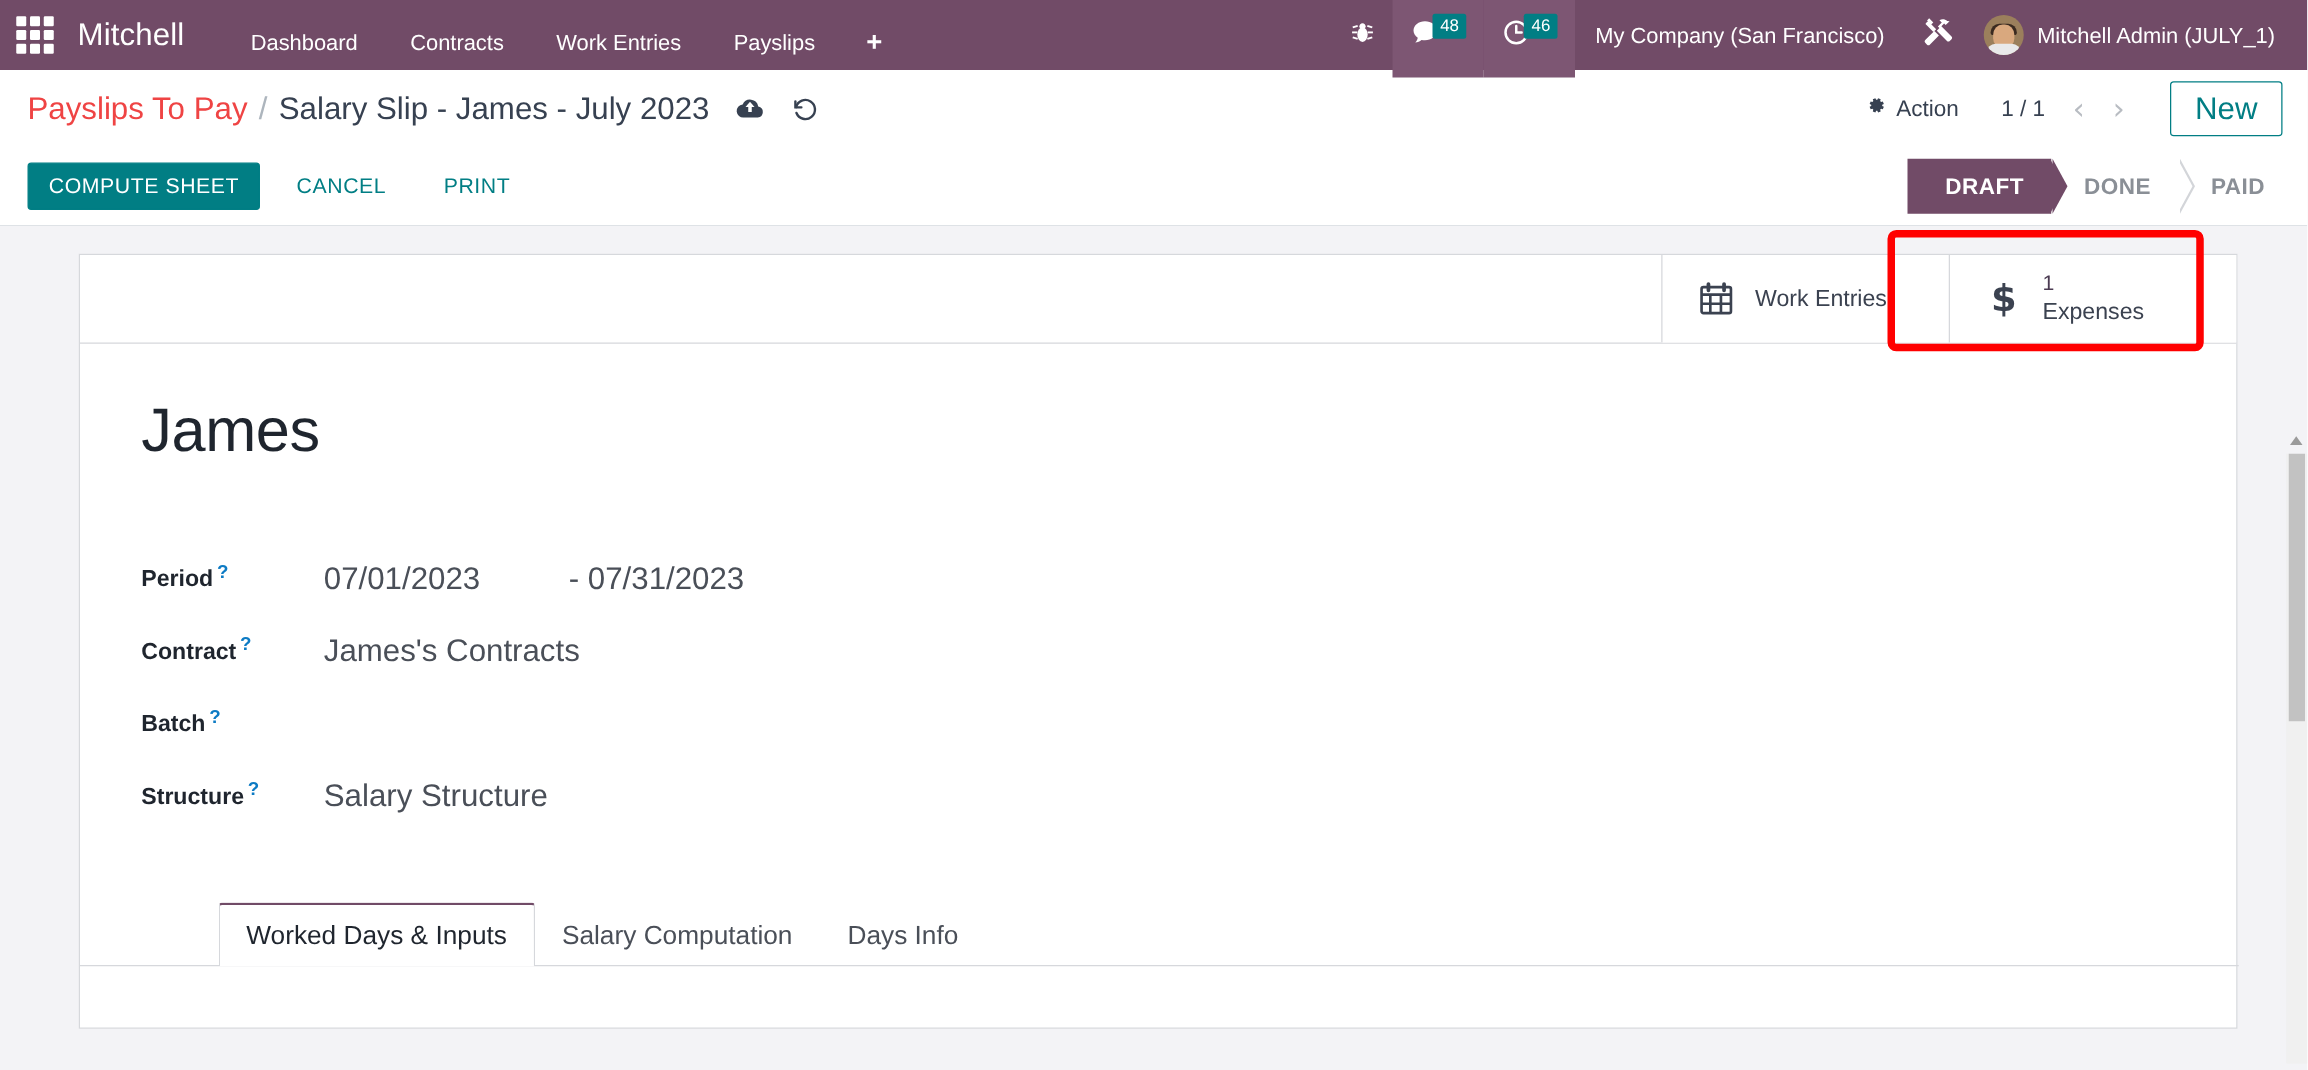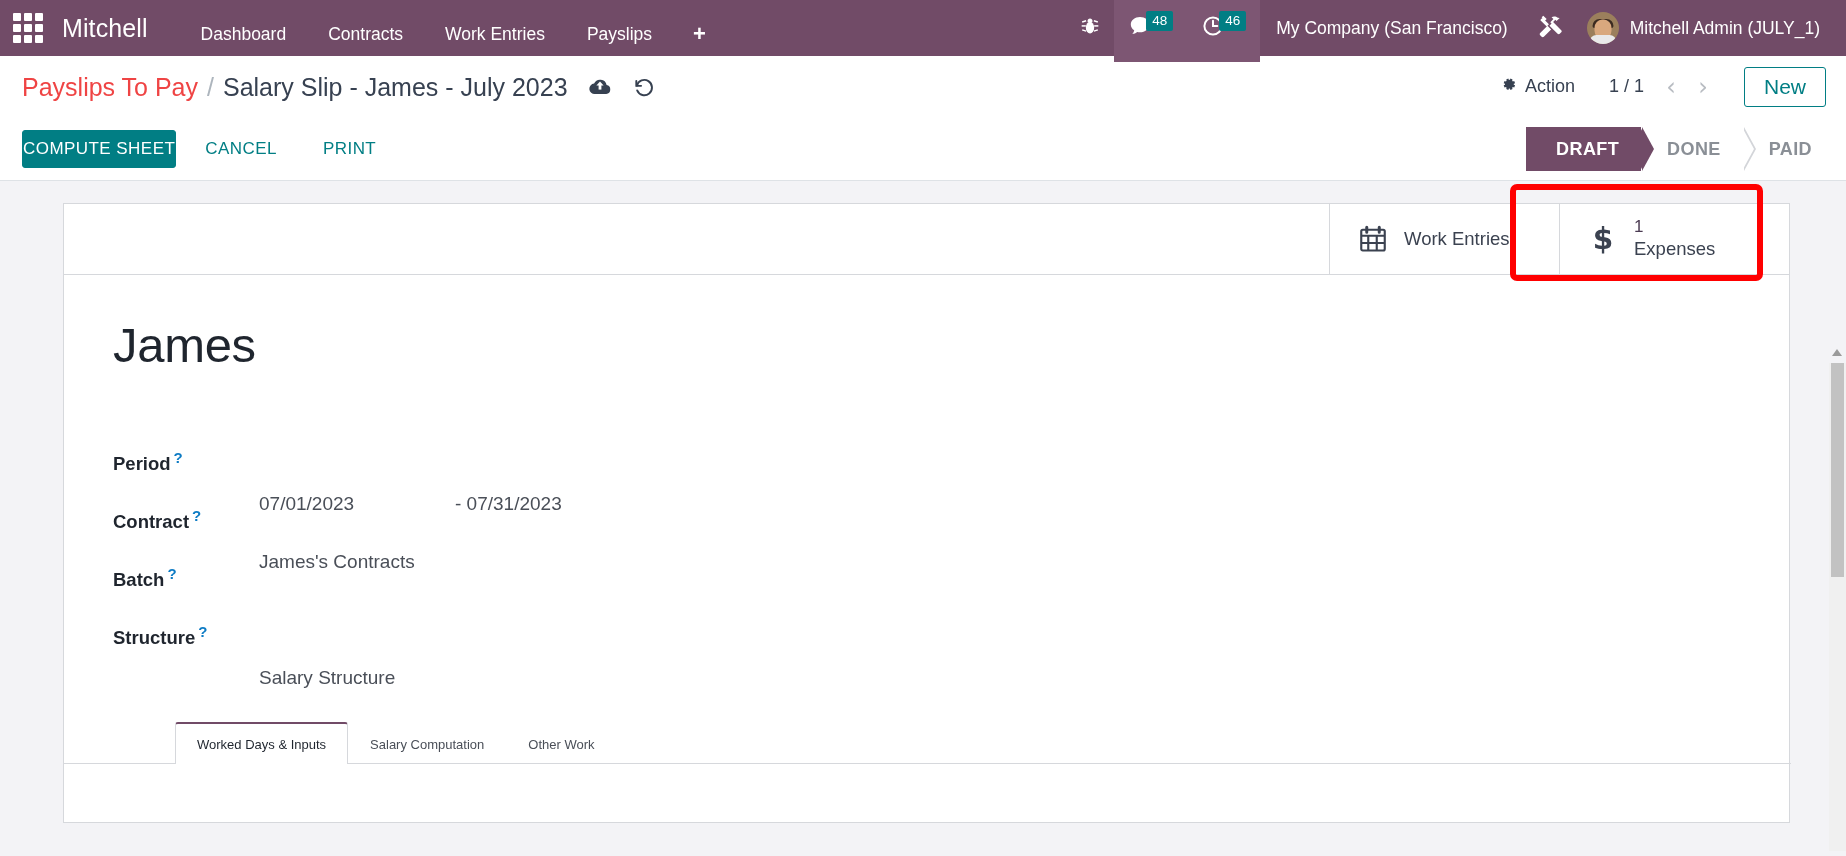--- a/index.html
+++ b/index.html
@@ -246,21 +246,21 @@
     font-size: 24px;
     cursor: pointer;
     line-height: 1;
     font-family: "DejaVu Sans", sans-serif;
   }
   .btn-new {
     margin-left: 20px;
     border: 1px solid #017E84;
     color: #017E84;
     background: #ffffff;
-    font-size: 21px;
+    font-size: 25px;
     padding: 7px 19px;
     border-radius: 3px;
     cursor: pointer;
     line-height: 1.15;
   }
 
   
   .cp-bottom {
     height: 62px;
     display: flex;
@@ -269,21 +269,21 @@
     background: #ffffff;
   }
   .sheet-buttons { display: flex; align-items: center; gap: 0; }
   .btn-primary {
     background: #017E84;
     color: #ffffff;
     border: 1px solid #017E84;
     font-size: 17px;
     font-weight: 500;
     letter-spacing: .45px;
-    padding: 8px 0;
+    padding: 8px 16px;
     border-radius: 3px;
     cursor: pointer;
     text-transform: uppercase;
   }
   .btn-link {
     background: transparent;
     border: none;
     color: #017E84;
     font-size: 17px;
     font-weight: 500;
@@ -454,42 +454,41 @@
   }
   .field-label .qmark {
     color: #0d7bc4;
     font-size: 15px;
     font-weight: 700;
     vertical-align: super;
     margin-left: 3px;
     cursor: help;
   }
   .field-value {
-    font-size: 19px;
+    font-size: 25px;
     color: #4a4f58;
     white-space: nowrap;
-    margin-top: 44px;
   }
   .field-value.date-from { width: 196px; }
   .field-value.date-sep { color: #4a4f58; }
 
   
   .notebook {
     margin-top: 40px;
     margin-left: 0;
     padding-left: 0;
     border-bottom: 1px solid #d6d8dc;
     display: flex;
     align-items: flex-end;
     width: 1727px;
     margin-left: -49px;
     padding-left: 111px;
   }
   .tab {
-    font-size: 13px;
+    font-size: 21px;
     color: #4a4f58;
     padding: 13px 21px 12px;
     border: 1px solid transparent;
     border-bottom: none;
     cursor: pointer;
     background: transparent;
     position: relative;
     top: 1px;
     white-space: nowrap;
   }
@@ -753,21 +752,21 @@
               <span>Structure</span><span class="qmark">?</span>
             </div>
             <div class="field-value">Salary Structure</div>
           </div>
 
         </div>
 
         <div class="notebook">
           <div class="tab active">Worked Days &amp; Inputs</div>
           <div class="tab">Salary Computation</div>
-          <div class="tab">Other Work</div>
+          <div class="tab">Days Info</div>
         </div>
 
       </div>
     </div>
 
     <div class="highlight-box" style="left:1510px; top:3px; width:253px; height:97px;"></div>
 
     <div class="scrollbar">
       <div class="sb-up"></div>
       <div class="thumb"></div>

